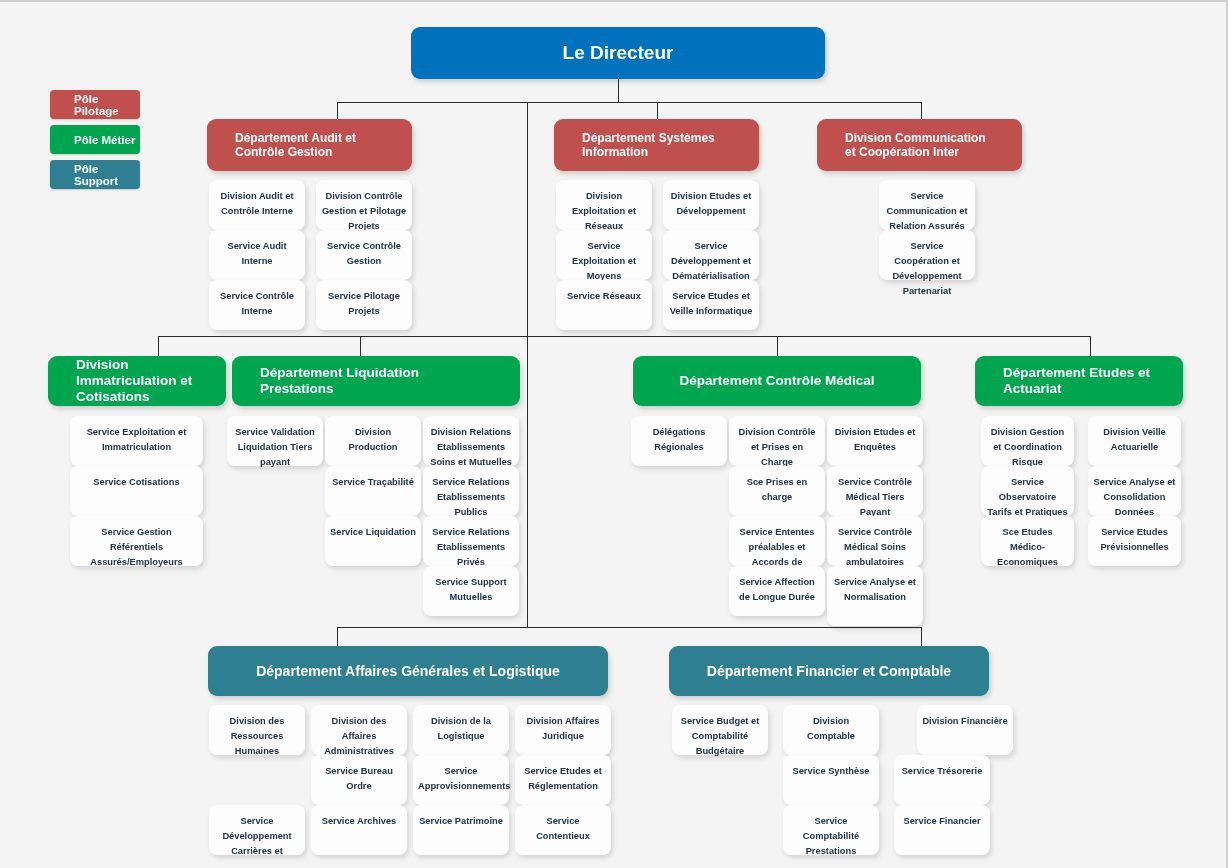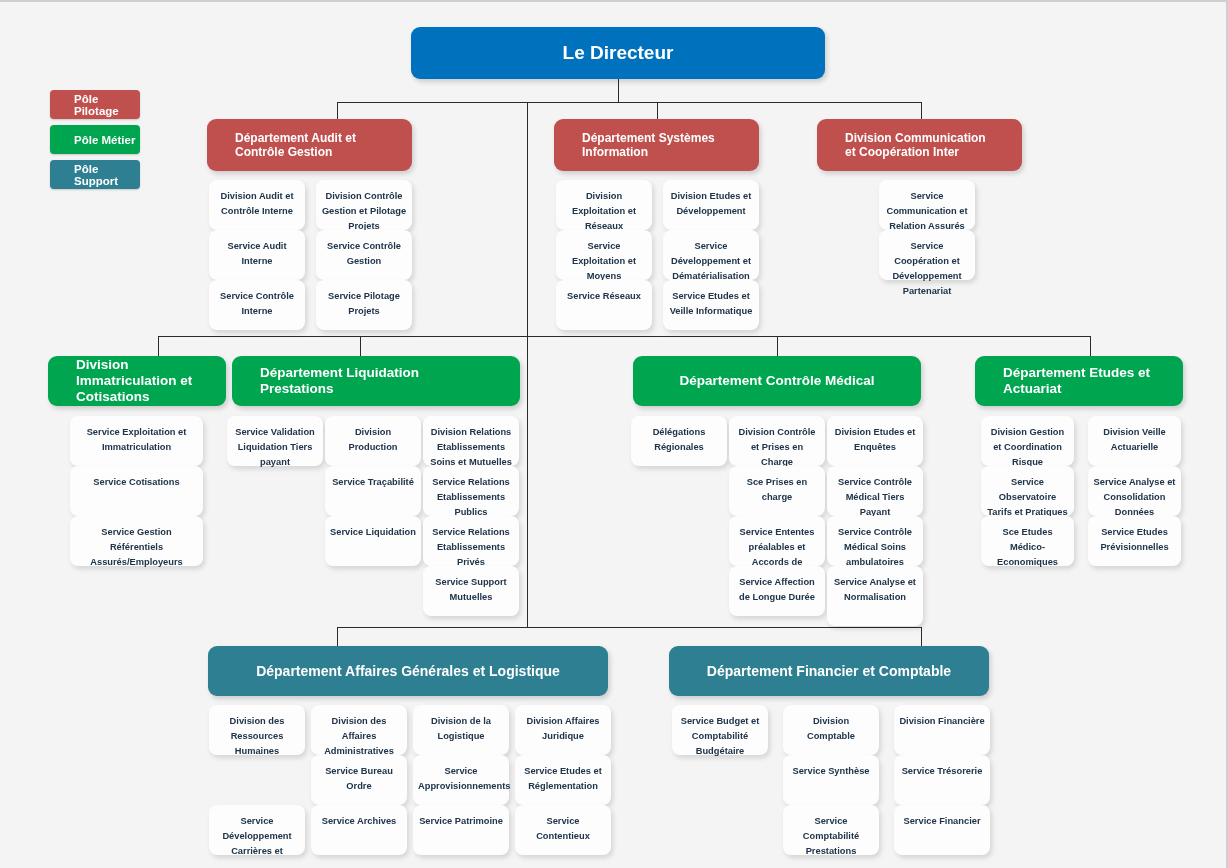--- a/index.html
+++ b/index.html
@@ -194,17 +194,17 @@
   <div class="leaf" style="left:515px; top:753px; width:96px; height:50px;"><span>Service Etudes et Réglementation</span></div>
   <div class="leaf" style="left:515px; top:803px; width:96px; height:50px;"><span>Service Contentieux</span></div>
 
   <div class="hdr hdr-teal" style="left:669px; top:644px; width:320px; height:50px;">
     <span>Département Financier et Comptable</span>
   </div>
   <div class="leaf" style="left:672px; top:703px; width:96px; height:50px;"><span>Service Budget et Comptabilité Budgétaire</span></div>
   <div class="leaf" style="left:783px; top:703px; width:96px; height:50px;"><span>Division Comptable</span></div>
   <div class="leaf" style="left:783px; top:753px; width:96px; height:50px;"><span>Service Synthèse</span></div>
   <div class="leaf" style="left:783px; top:803px; width:96px; height:50px;"><span>Service Comptabilité Prestations</span></div>
-  <div class="leaf" style="left:894px; top:703px; width:96px; height:50px;"><span>Division Financière</span></div>
+  <div class="leaf" style="left:917px; top:703px; width:96px; height:50px;"><span>Division Financière</span></div>
   <div class="leaf" style="left:894px; top:753px; width:96px; height:50px;"><span>Service Trésorerie</span></div>
   <div class="leaf" style="left:894px; top:803px; width:96px; height:50px;"><span>Service Financier</span></div>
 
 </div>
 
 </body></html>

